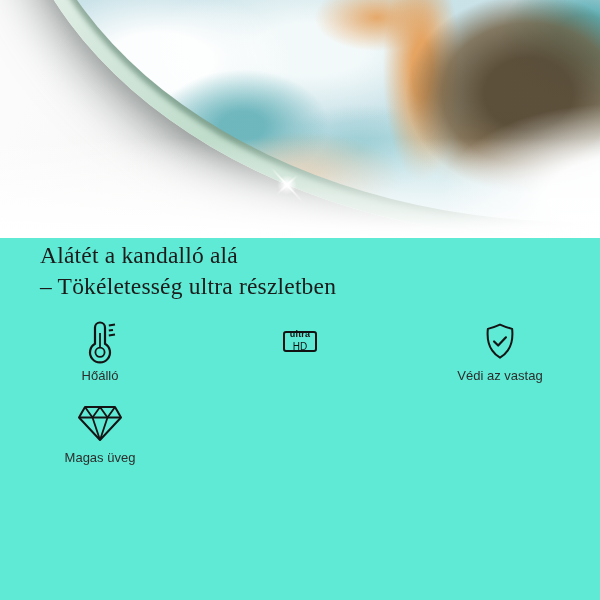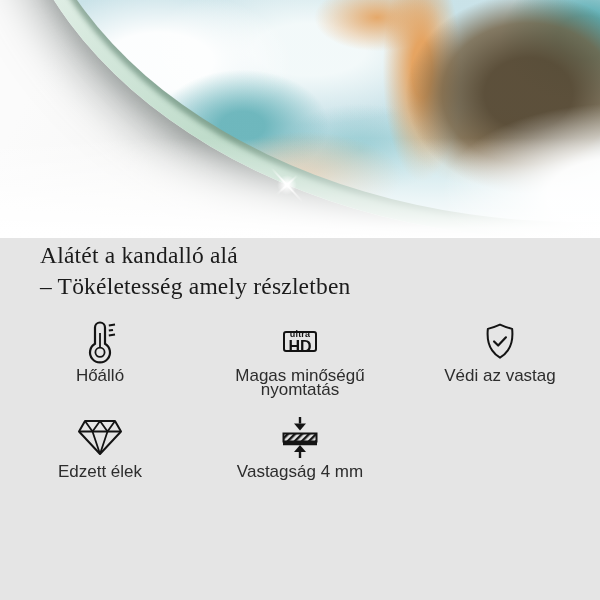--- a/index.html
+++ b/index.html
@@ -1,18 +1,18 @@
 <!DOCTYPE html>
 <html><head>
 <meta charset="utf-8">
 <style>
   * { margin:0; padding:0; box-sizing:border-box; }
   html,body { width:600px; height:600px; background:#fff; overflow:hidden;
     font-family:"Liberation Sans", sans-serif; }
-  .page { position:relative; width:600px; height:600px; background:#e5e5e5; }
+  .page { position:relative; width:600px; height:600px; background:#5eead4; }
 
   
   .hero { position:relative; width:600px; height:238px; overflow:hidden;
     background:linear-gradient(115deg,#fbfbfb 10%,#f5f5f4 45%,#fff 75%); }
   .glass-edge { position:absolute; left:2px; top:-582px; width:1142px; height:822px;
     border-radius:50%;
     background:linear-gradient(135deg,#eef6f1 25%,#b5d6c2 52%,#7fae94 66%,#a8ccb6 80%);
     box-shadow:-10px 26px 45px -4px rgba(104,112,110,.5), 0 14px 20px -6px rgba(104,112,110,.35);
     z-index:1; }
   .glass-face { position:absolute; left:16px; top:2px; right:4px; bottom:18px;
@@ -54,26 +54,26 @@
   h1 .h-line { display:block; white-space:nowrap; }
   .desc { margin-top:11px; font-size:12.5px; line-height:25.5px; color:#3c3c3c;
     letter-spacing:-0.1px; }
   .desc .d-line { display:block; white-space:nowrap; }
 
   
   .features { margin-top:16px; width:600px; display:grid;
     grid-template-columns:1fr 1fr 1fr; row-gap:17px; }
   .feature { display:flex; flex-direction:column; align-items:center; }
   .icon-wrap { height:46px; display:flex; align-items:center; justify-content:center; }
-  .f-label { margin-top:5px; font-size:17px; line-height:14px; color:#2d2d2d; text-align:center; }
+  .f-label { margin-top:5px; font-size:13px; line-height:14px; color:#2d2d2d; text-align:center; }
   .hd-box { width:34px; height:21px; border:2.4px solid #121212; border-radius:3px;
     display:flex; flex-direction:column; align-items:center; justify-content:center;
     color:#121212; padding-top:1px; }
   .hd-top { font-size:9px; line-height:9px; font-weight:700; letter-spacing:.2px; }
-  .hd-bottom { font-size:16px; line-height:15px; font-weight:700; }
+  .hd-bottom { font-size:10px; line-height:15px; font-weight:400; }
   svg .st { stroke:#141414; fill:none; }
 </style>
 </head>
 <body>
 
 <div class="page">
 
   <div class="hero">
     <div class="glass-edge">
       <div class="glass-face"></div>
@@ -82,21 +82,21 @@
     <div class="sparkle">
       <span class="ray1"></span>
         <span class="ray2"></span>
         <span class="glow"></span>
     </div>
   </div>
 
   <div class="content">
     <h1>
       <span class="h-line">Alátét a kandalló alá</span>
-      <span class="h-line">– Tökéletesség amely részletben</span>
+      <span class="h-line">– Tökéletesség ultra részletben</span>
     </h1>
     <p class="desc">
     </p>
   </div>
 
   <div class="features">
 
     <div class="feature">
       <div class="icon-wrap">
         <svg width="34" height="46" viewBox="0 0 34 46">
@@ -109,21 +109,20 @@
       <div class="f-label">Hőálló</div>
     </div>
 
     <div class="feature">
       <div class="icon-wrap">
         <div class="hd-box">
           <span class="hd-top">ultra</span>
           <span class="hd-bottom">HD</span>
         </div>
       </div>
-      <div class="f-label">Magas minőségű nyomtatás</div>
     </div>
 
     <div class="feature">
       <div class="icon-wrap">
         <svg width="44" height="42" viewBox="0 0 48 46">
           <path class="st" stroke-width="2.2" stroke-linejoin="round" d="M24 5 C28.5 7 33.2 8.7 37.3 9.7 C38.3 19.5 36.3 28 32.6 33.2 C29.5 37.6 26 40.1 24 41.3 C22 40.1 18.5 37.6 15.4 33.2 C11.7 28 9.7 19.5 10.7 9.7 C14.8 8.7 19.5 7 24 5 Z"></path>
           <path class="st" stroke-width="2.4" stroke-linecap="round" stroke-linejoin="round" d="M17.5 23.5 L22 28 L30.5 19"></path>
         </svg>
       </div>
       <div class="f-label">Védi az vastag</div>
@@ -131,37 +130,19 @@
 
     <div class="feature">
       <div class="icon-wrap">
         <svg width="46" height="40" viewBox="0 0 46 40">
           <path class="st" stroke-width="2" stroke-linejoin="round" d="M8 4 H38 L44 14.5 L23 37 L2 14.5 Z"></path>
           <path class="st" stroke-width="1.8" stroke-linejoin="round" d="M2 14.5 H44"></path>
           <path class="st" stroke-width="1.8" stroke-linejoin="round" d="M8 4 L15.5 14.5 L23 4 L30.5 14.5 L38 4"></path>
           <path class="st" stroke-width="1.8" stroke-linejoin="round" d="M15.5 14.5 L23 37 M30.5 14.5 L23 37"></path>
         </svg>
       </div>
-      <div class="f-label">Edzett élek</div>
+      <div class="f-label">Magas üveg</div>
     </div>
 
 
-    <div class="feature">
-      <div class="icon-wrap">
-        <svg width="44" height="46" viewBox="0 0 44 46">
-          <defs>
-            <pattern id="hatchP" width="5" height="5" patternUnits="userSpaceOnUse" patternTransform="rotate(45)">
-              <rect width="2.4" height="5" fill="#141414"></rect>
-            </pattern>
-          </defs>
-          <line class="st" stroke-width="2.4" x1="22" y1="3" x2="22" y2="9.5"></line>
-          <polygon points="16,9.5 28,9.5 22,16.5" fill="#141414"></polygon>
-          <rect x="5.5" y="19.5" width="33" height="8" fill="url(#hatchP)" stroke="#141414" stroke-width="2"></rect>
-          <line x1="5" y1="29.7" x2="39" y2="29.7" stroke="#141414" stroke-width="3.2"></line>
-          <polygon points="16,38 28,38 22,31" fill="#141414"></polygon>
-          <line class="st" stroke-width="2.4" x1="22" y1="38" x2="22" y2="44"></line>
-        </svg>
-      </div>
-      <div class="f-label">Vastagság 4 mm</div>
-    </div>
 
   </div>
 </div>
 
 </body></html>

